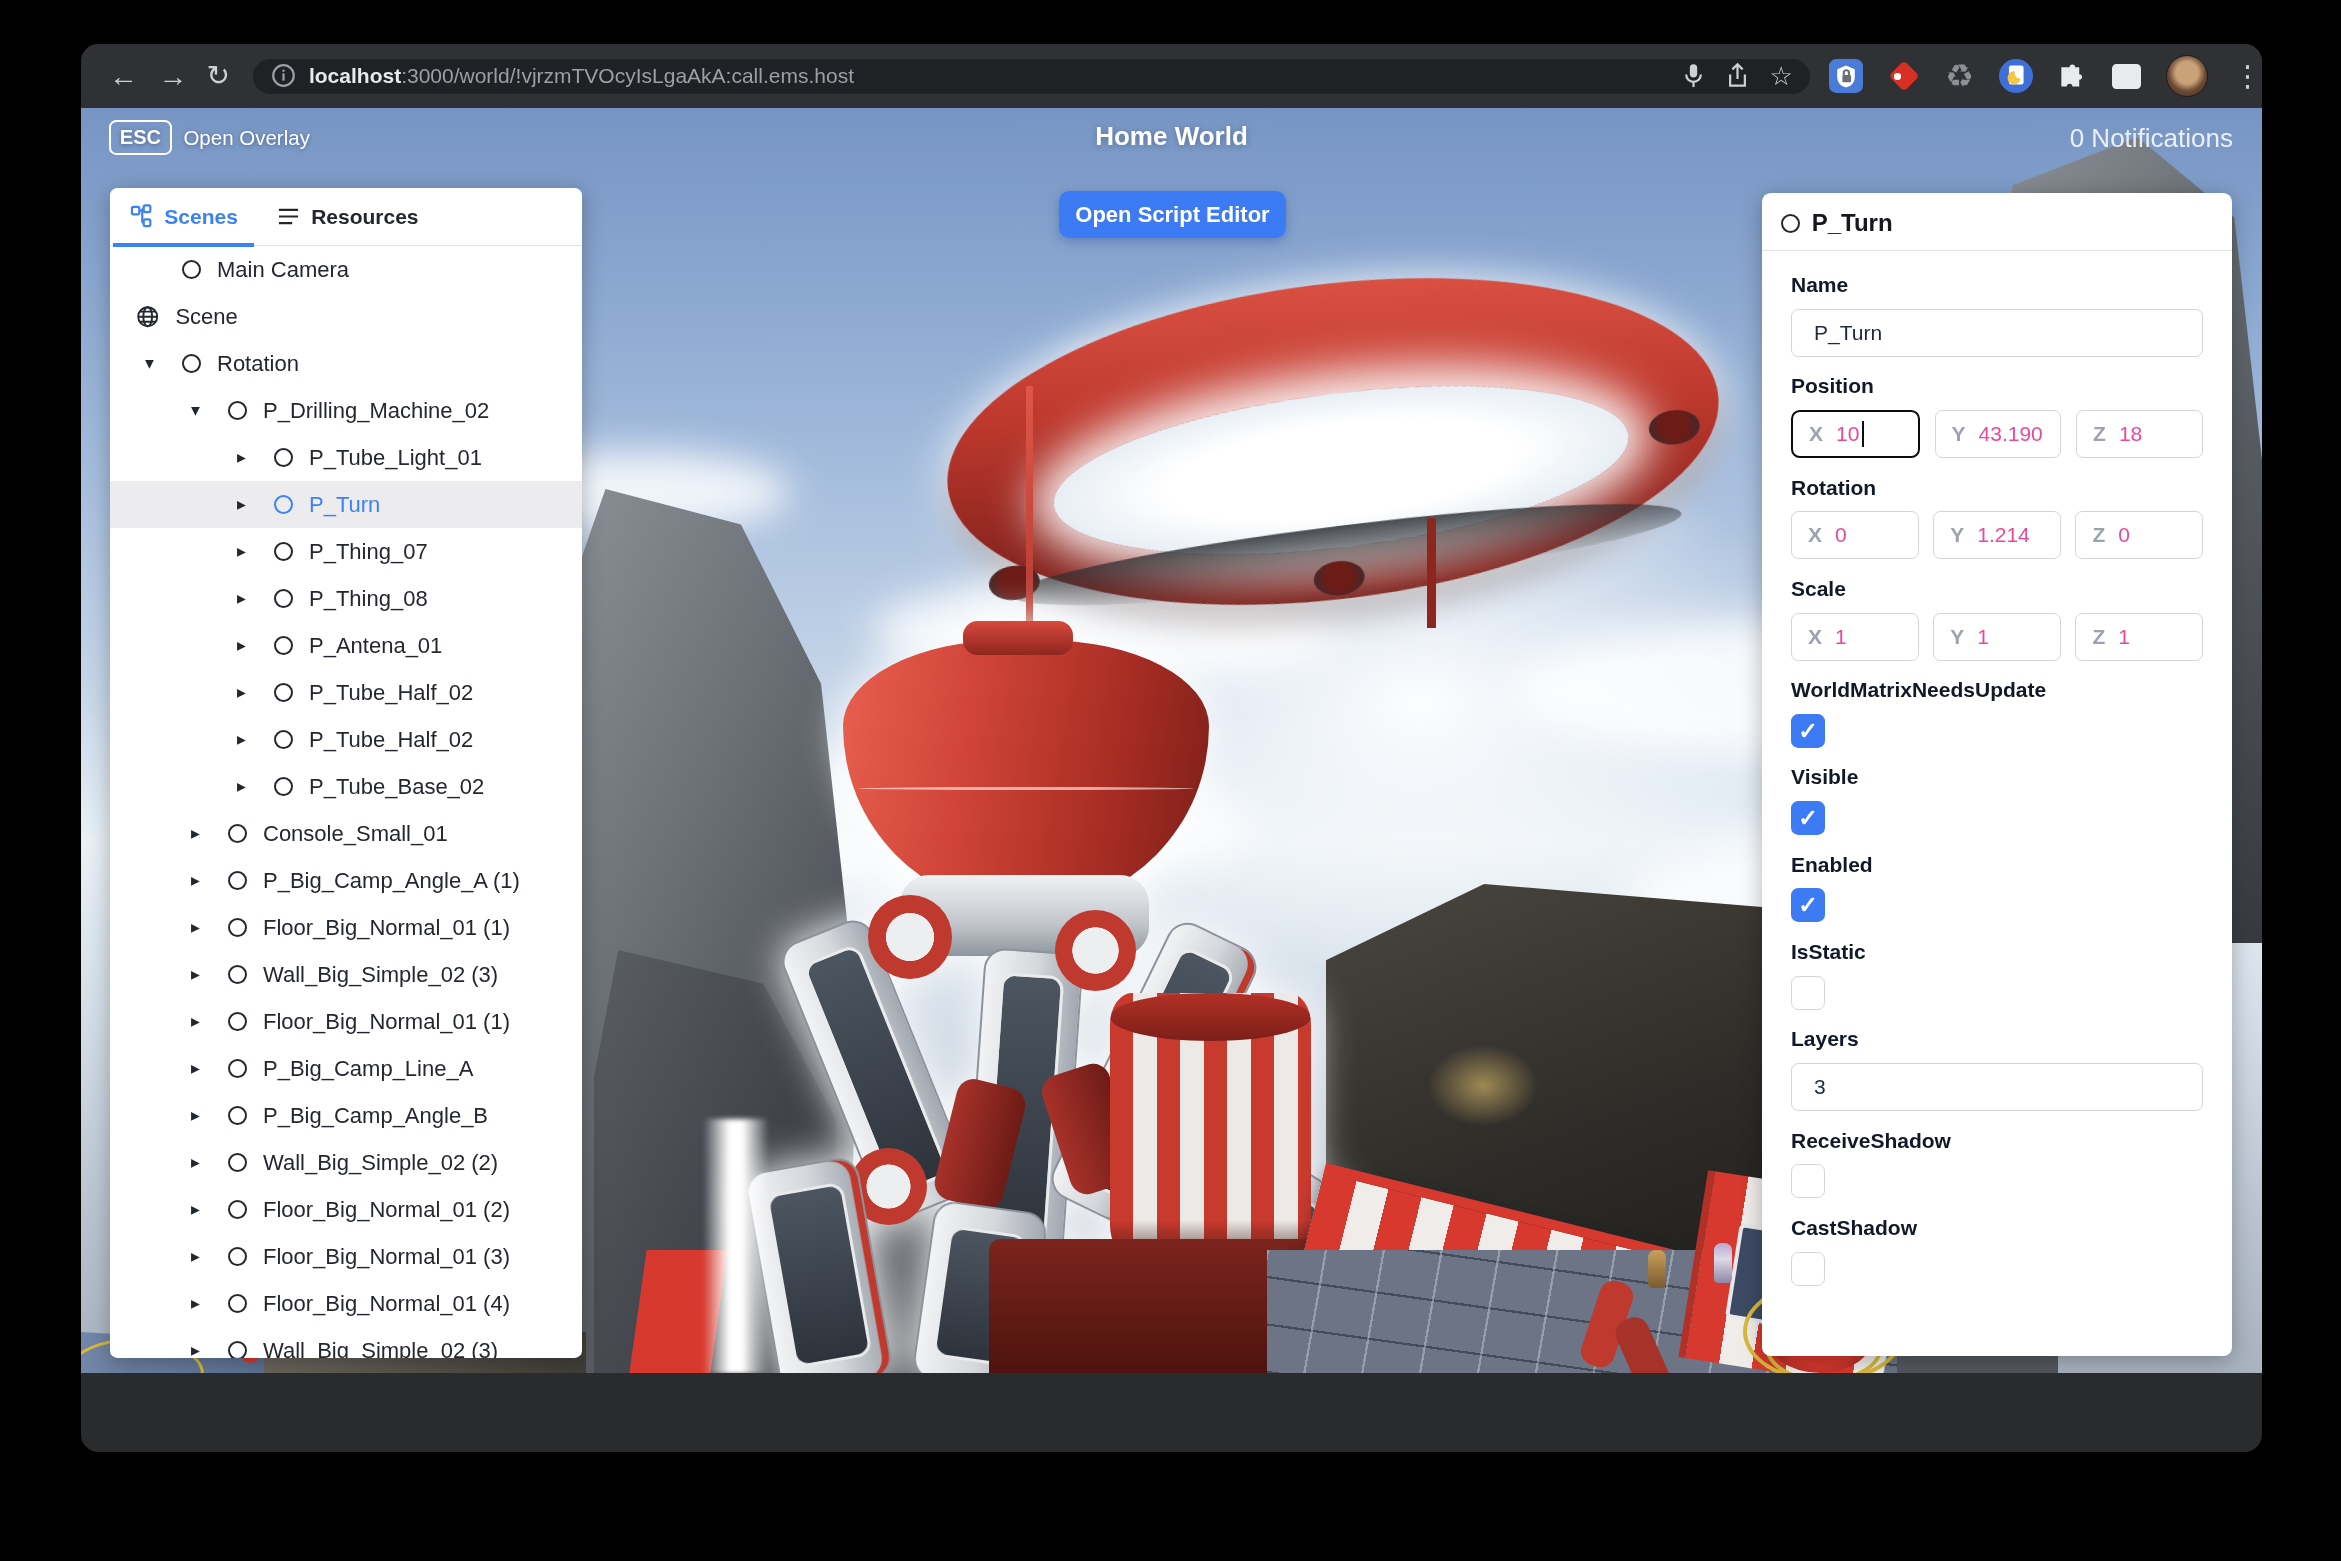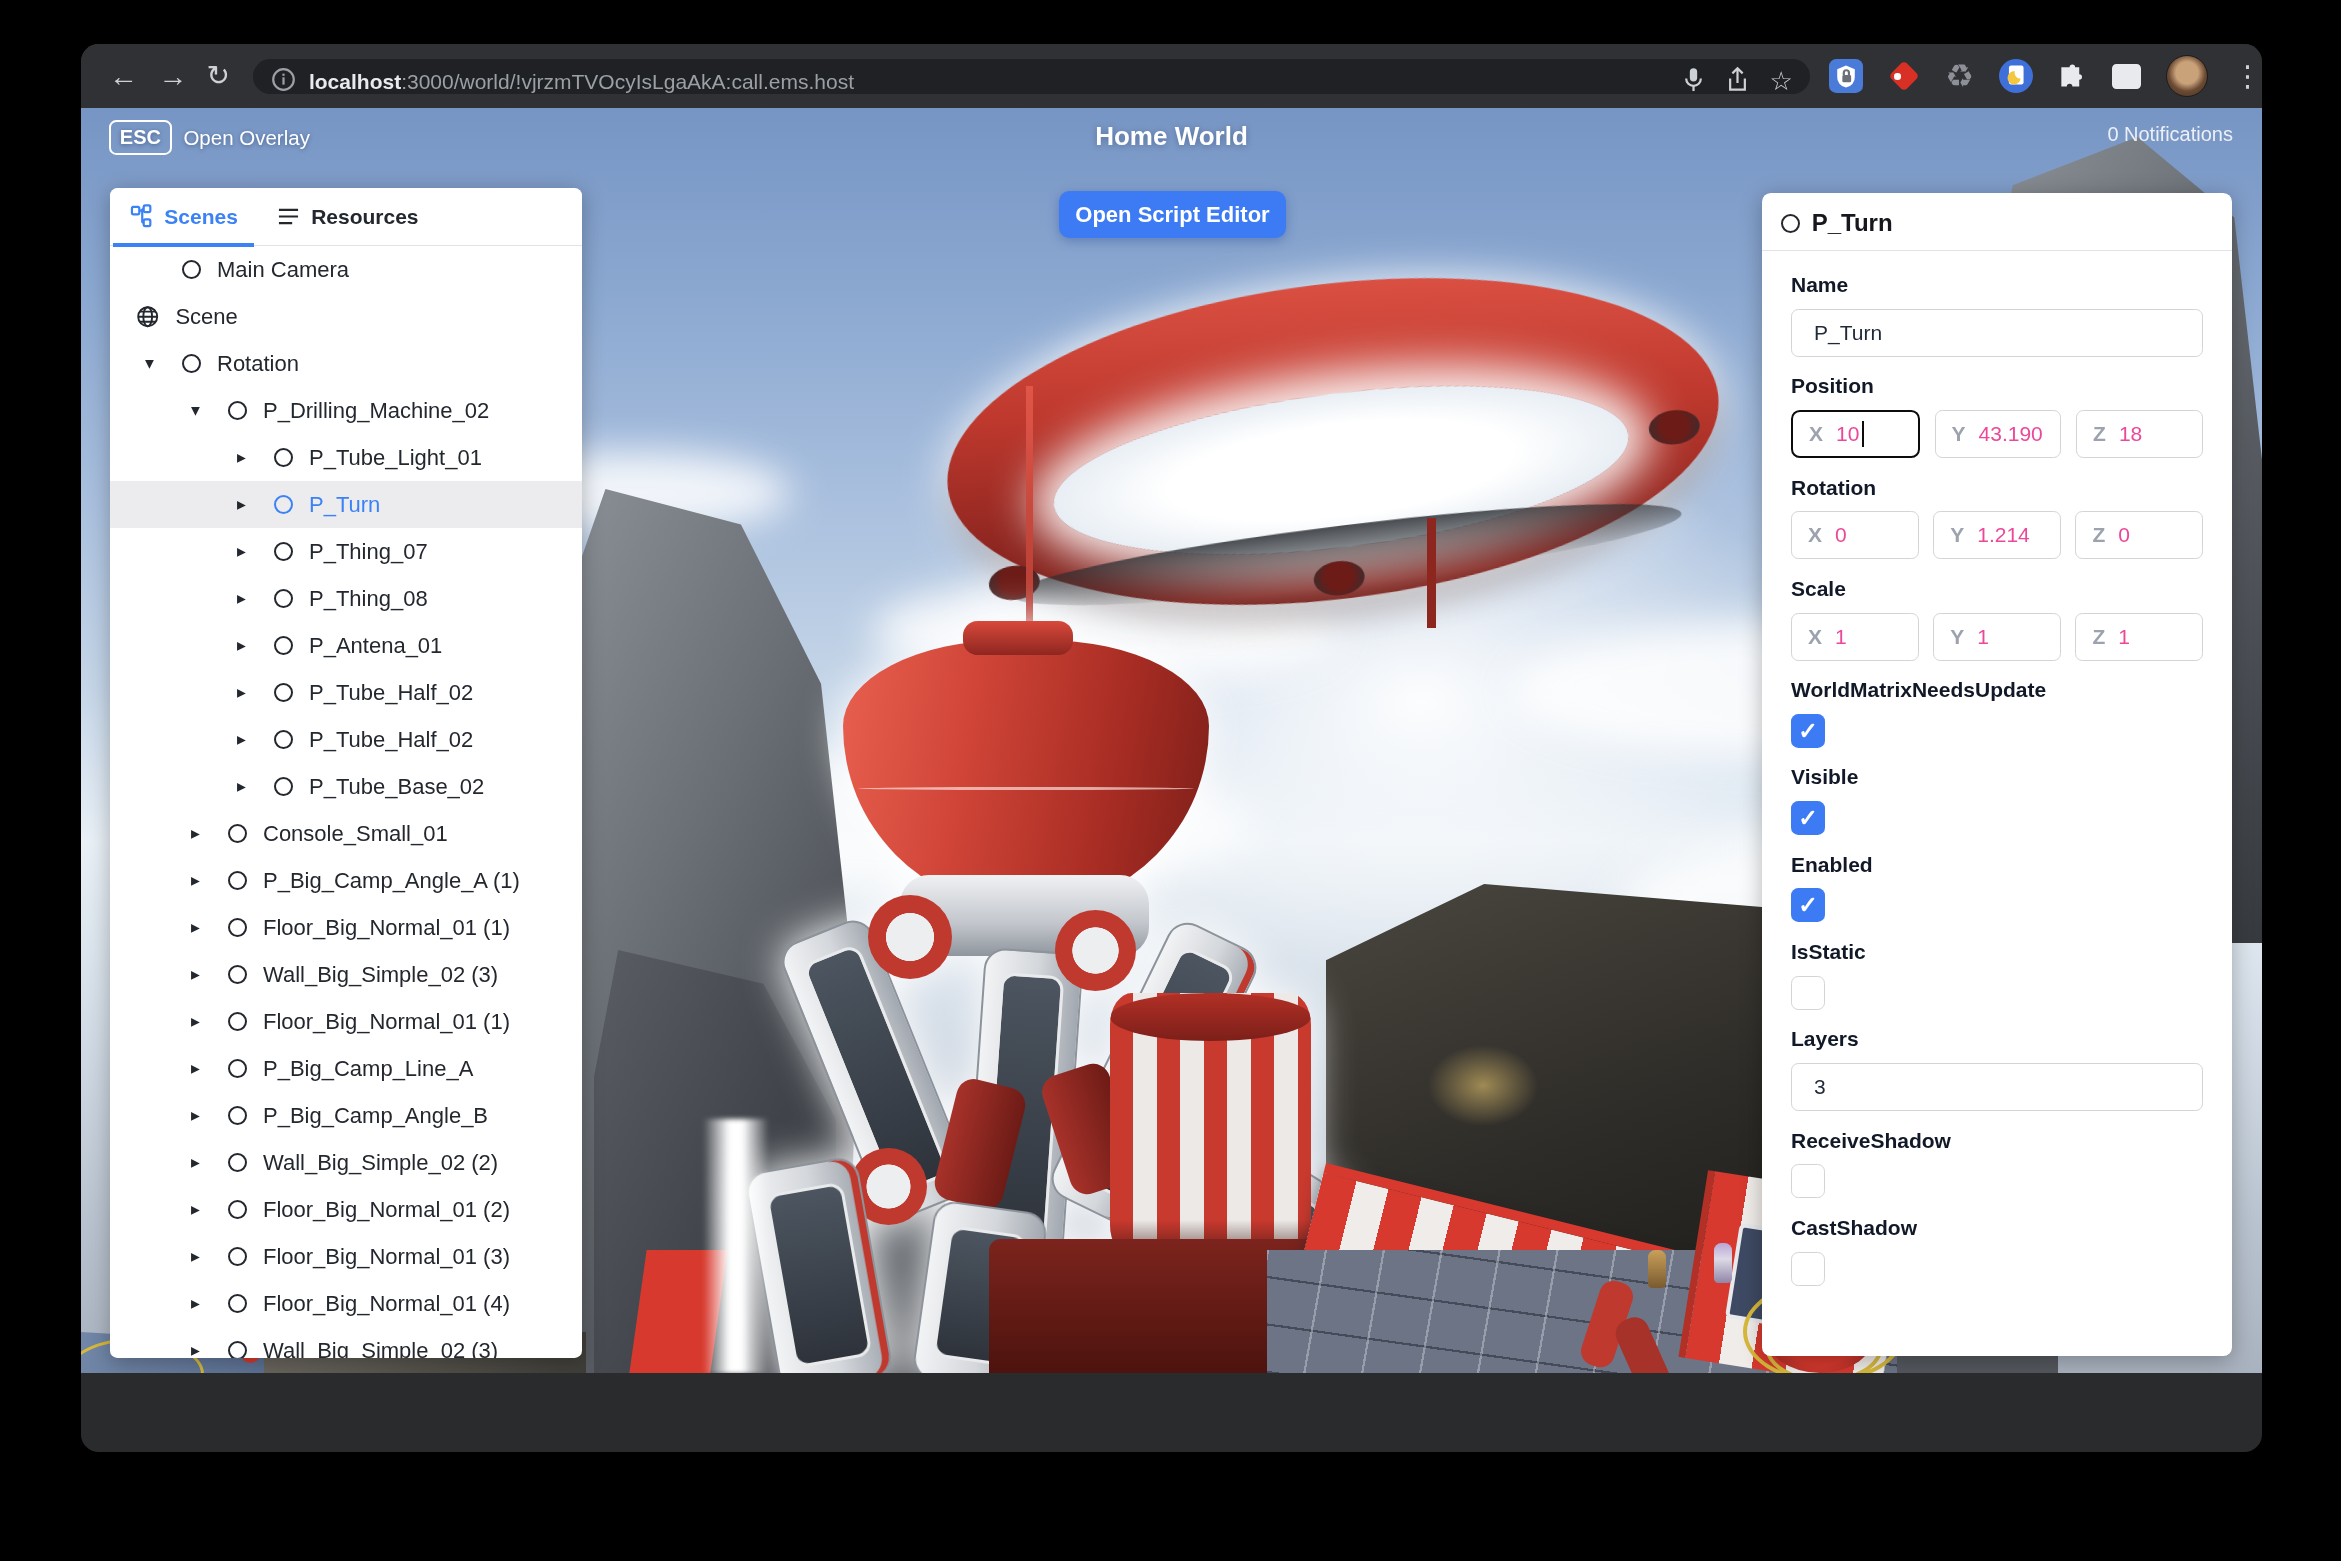--- a/index.html
+++ b/index.html
@@ -21,21 +21,21 @@
             display:flex;align-items:center;justify-content:center;flex:0 0 auto;margin-right:17.6px;}
   .rec-ring i{display:block;width:7.3px;height:7.3px;border:2.2px solid #e2857b;border-radius:50%;box-sizing:border-box;}
   #tab-close{color:#cdd0d4;font-size:22px;line-height:1;cursor:default;flex:0 0 auto;}
   #new-tab{position:absolute;left:586px;top:26px;color:#cdd0d4;font-size:34px;line-height:1;font-weight:400;}
   #toolbar{position:relative;height:64px;background:#2f3134;display:flex;align-items:center;}
   .nav-glyph{color:#cdd0d4;font-size:29px;line-height:1;}
   #back-btn{margin-left:28px;}
   #fwd-btn{margin-left:20.5px;}
   #reload-btn{margin-left:19px;font-size:28px;}
   #urlbar{margin-left:23.4px;width:1608px;height:35px;background:#1f2124;border-radius:23px;
-          display:flex;align-items:flex-end;box-sizing:border-box;padding:0 17.6px;}
+          display:flex;align-items:center;box-sizing:border-box;padding:0 17.6px;}
   #url-text{font-size:21px;margin-left:13px;white-space:nowrap;overflow:hidden;flex:1 1 auto;}
   #url-text .host{color:#e8eaed;font-weight:bold;}
   #url-text .rest{color:#9aa0a6;}
   .pill-icon{margin-left:19px;flex:0 0 auto;display:flex;align-items:center;}
   .ext-row{display:flex;align-items:center;margin-left:19px;gap:25px;}
   .ext-badge{width:34px;height:34px;border-radius:7.3px;display:flex;align-items:center;justify-content:center;}
   #avatar-btn{width:40px;height:40px;border-radius:50%;background:radial-gradient(circle at 50% 42%,#caa27a 0 36%,#6b4a33 60%,#43301f 100%);
               border:1.5px solid #1c1d1f;}
   
   #viewport{position:relative;width:2181px;height:1265px;overflow:hidden;background:#9db6d8;}
@@ -85,21 +85,21 @@
   .cable{border:4.4px solid #d8b93c;border-radius:50%;background:transparent;}
   #glow-col{left:622px;top:1011px;width:66px;height:255px;background:linear-gradient(90deg,rgba(255,255,255,0),#fff 40% 60%,rgba(255,255,255,0));filter:blur(2.9px);}
   
   #hud-top{position:absolute;left:0;top:0;width:100%;height:66px;z-index:5;}
   #esc-chip{position:absolute;left:28px;top:11.7px;display:flex;align-items:center;color:#fff;
             text-shadow:0 0.7px 4.4px rgba(20,40,80,.45);}
   #esc-key{border:2.2px solid #fff;border-radius:7.3px;padding:4.4px 8.8px;font-size:20px;font-weight:bold;}
   #open-overlay{margin-left:11.7px;font-size:20.5px;}
   #world-title{position:absolute;left:0;top:13px;width:100%;text-align:center;color:#fff;font-size:26px;font-weight:bold;
                text-shadow:0 0.7px 5.9px rgba(20,40,80,.35);}
-  #notif{position:absolute;right:29px;top:14.6px;color:rgba(255,255,255,.85);font-size:20px;text-align:right;}
+  #notif{position:absolute;right:29px;top:14.6px;color:rgba(255,255,255,.85);font-size:26px;text-align:right;}
   #script-btn{position:absolute;left:978px;top:83px;width:227px;height:47px;z-index:5;border:none;
               background:#3d7bf4;border-radius:10.3px;color:#fff;font-size:22px;font-weight:bold;
               font-family:"Liberation Sans",sans-serif;display:flex;align-items:center;justify-content:center;
               box-shadow:0 2.9px 10.3px rgba(30,60,140,.35);}
   
   #left-panel{position:absolute;left:29px;top:80px;width:472px;height:1170px;background:#fff;border-radius:7.3px;
               z-index:10;box-shadow:0 4.4px 22px rgba(0,0,0,.28);overflow:hidden;}
   #lp-tabs{display:flex;height:57px;border-bottom:1.5px solid #e4e4e7;align-items:stretch;}
   .lp-tab{display:flex;align-items:center;gap:10.3px;padding:0 19px;font-size:21px;font-weight:bold;color:#23272e;position:relative;}
   .lp-tab.active{color:#3b82f6;}

